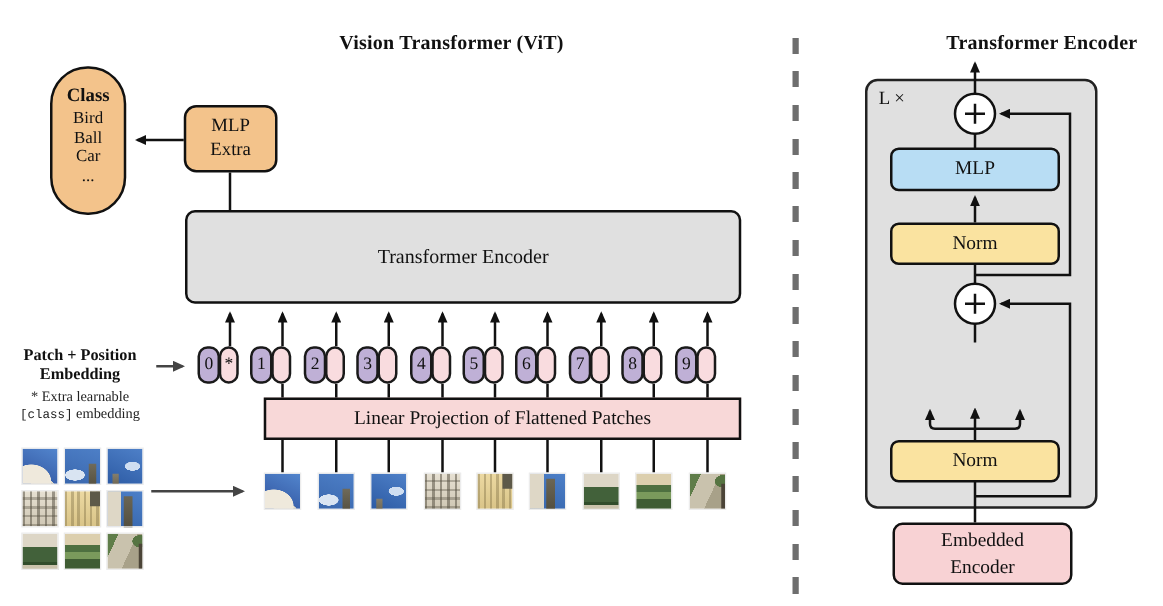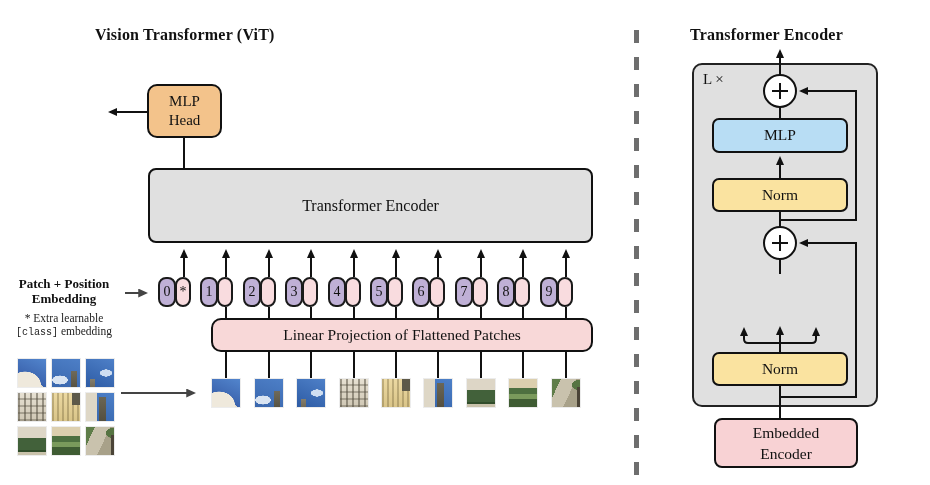--- a/index.html
+++ b/index.html
@@ -1,38 +1,38 @@
 <!DOCTYPE html>
 <html style="--orange: #F3C38B; --purple: #BFB0D6; --token-pink: #F9DCDF; --proj-pink: #F8D8D8; --panel-gray: #E0E0E0; --mlp-blue: #B8DDF4; --norm-yellow: #FAE3A0; --mha-green: #B5E2A5; --emb-pink: #F8D2D4; --line: #111111; --divider: #6E6E6E;"><head>
 <meta charset="utf-8">
 <style>
   html,body{margin:0;padding:0;background:#fff;}
   .stage{
     position:relative;width:930px;height:485px;background:#fff;overflow:hidden;
     font-family:"Liberation Serif","DejaVu Serif",serif;color:#111;
   }
   .abs{position:absolute;}
-  .ttl{position:absolute;font-weight:bold;font-size:16px;text-align:left;letter-spacing:.2px;}
+  .ttl{position:absolute;font-weight:bold;font-size:16px;text-align:right;letter-spacing:.2px;}
   .box{
     position:absolute;box-sizing:border-box;border:2px solid #111;border-radius:8px;
     display:flex;flex-direction:column;align-items:center;justify-content:center;
     text-align:center;line-height:1.2;
   }
   
   .class-pill{
     left:40px;top:53px;width:61px;height:119px;border-radius:30px;
     background:var(--orange,#F3C38B);border-width:2.5px;justify-content:flex-start;padding-top:13px;
   }
   .class-pill .hdr{font-weight:bold;font-size:15px;}
   .class-pill .itm{font-size:13.5px;line-height:15.5px;}
   .mlp-head{left:147px;top:84px;width:75px;height:54px;background:var(--orange,#F3C38B);
     border-width:2.5px;border-radius:10px;font-size:15px;line-height:19px;}
   .encoder-l{left:148px;top:168px;width:445px;height:75px;background:var(--panel-gray,#DFDFDF);font-size:16px;}
   .proj{left:211px;top:318px;width:382px;height:34px;background:var(--proj-pink,#F8D8D8);
-    border-width:2.5px;border-radius:10px;font-size:15.5px;align-items:center;}
+    border-width:2.5px;border-radius:0;font-size:15.5px;align-items:center;}
   .emb-label{left:4px;top:276px;width:120px;text-align:center;font-weight:bold;font-size:13px;line-height:15px;}
   .note{left:0px;top:312px;width:128px;text-align:center;font-size:11.5px;line-height:13px;color:#222;}
   .note code{font-family:"Liberation Mono","DejaVu Sans Mono",monospace;font-size:10px;}
   .token-pair{position:absolute;top:277px;height:30px;display:flex;}
   .pill{box-sizing:border-box;width:18px;height:30px;border:2px solid #1a1a1a;border-radius:8px;
     display:flex;align-items:center;justify-content:center;font-size:14px;background:var(--purple,#BFB0D6);}
   .pill.pk{width:16px;margin-left:-1px;background:var(--token-pink,#F9DCDF);}
   
   .patch{position:absolute;width:30px;height:30px;box-sizing:border-box;border:1px solid #ececec;}
   .row-patch{top:378px;}
@@ -142,23 +142,30 @@
     </g>
     <g>
       <circle cx="780" cy="243" r="16" fill="#fff" stroke="#111" stroke-width="2"></circle>
       <path class="ln" d="M772 243 H788 M780 235 V251"></path>
     </g>
   </svg>
 
   <div class="ttl" style="left:95px;top:26px;width:356px;">Vision Transformer (ViT)</div>
   <div class="ttl" style="left:690px;top:26px;width:220px;">Transformer Encoder</div>
 
+  <div class="box class-pill">
+    <span class="hdr">Class</span>
+    <span class="itm">Bird</span>
+    <span class="itm">Ball</span>
+    <span class="itm">Car</span>
+    <span class="itm">...</span>
+  </div>
   <div class="box mlp-head">
     <span>MLP</span>
-    <span>Head</span>
+    <span>Extra</span>
   </div>
 
   <div class="abs emb-label">
     <div>Patch + Position</div>
     <div>Embedding</div>
   </div>
   <div class="abs note">
     <div>* Extra learnable</div>
     <div><code>[class]</code><span> embedding</span></div>
   </div>

